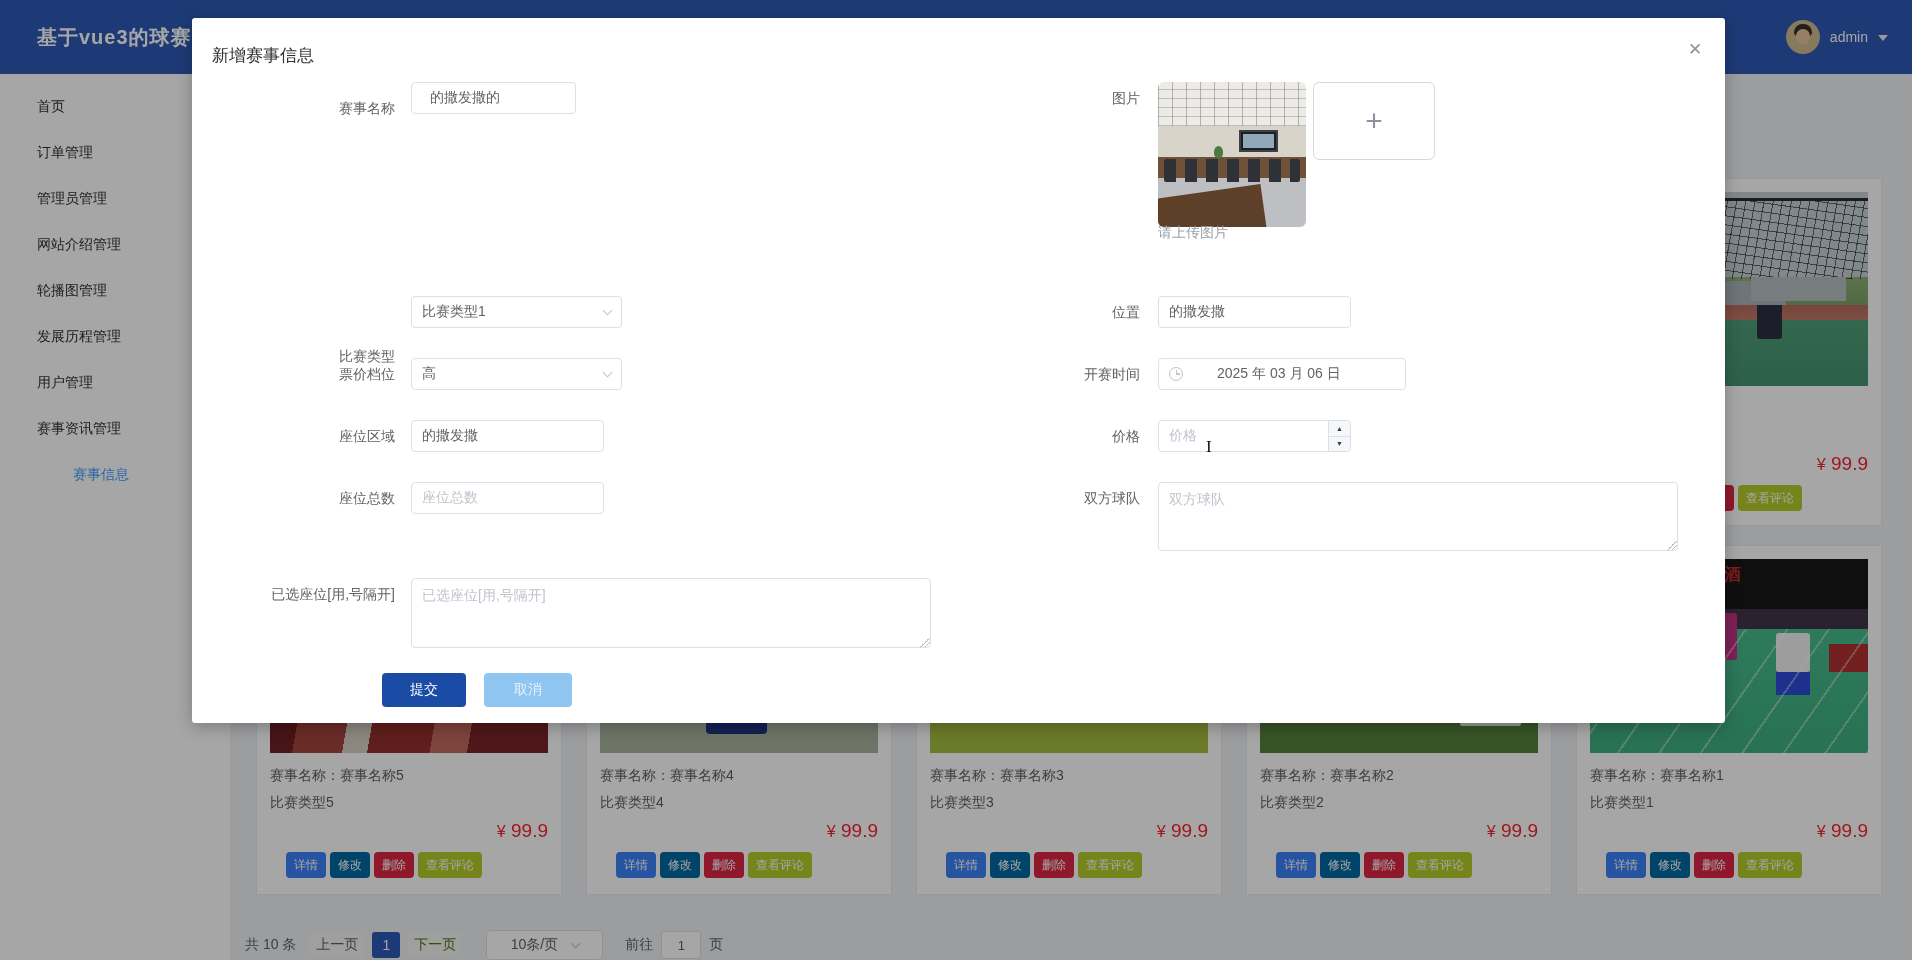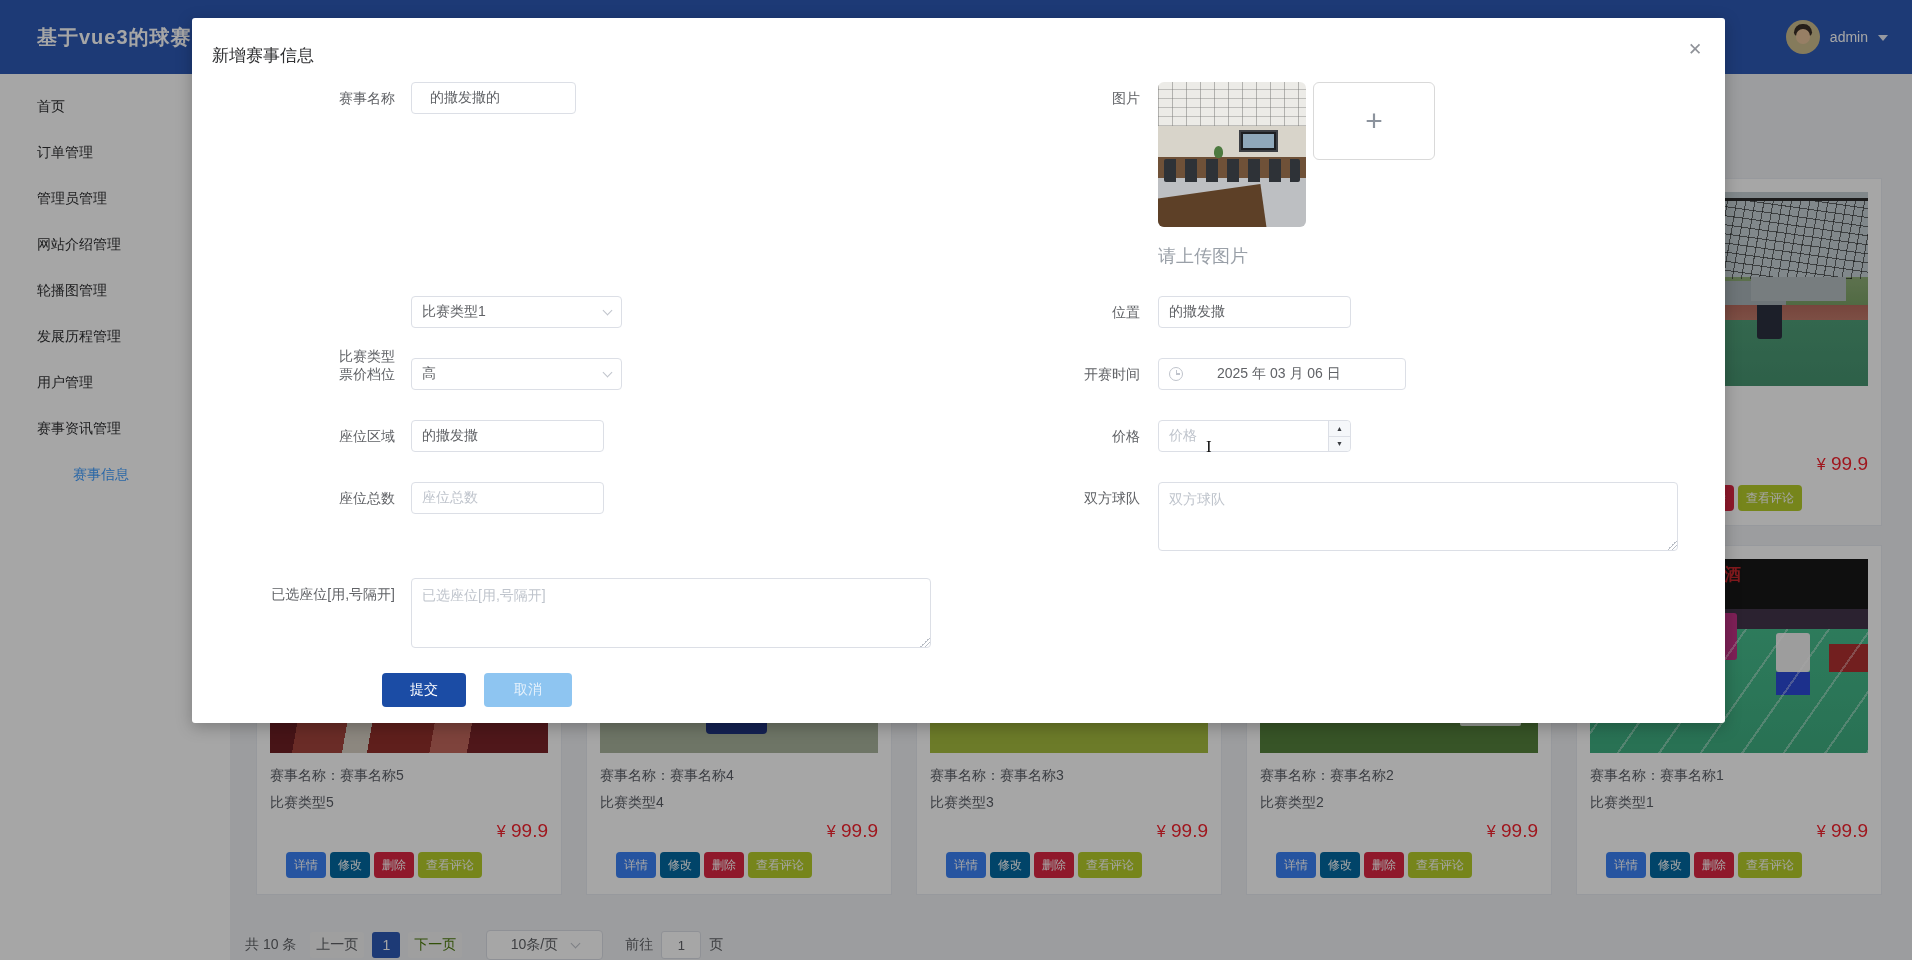--- a/index.html
+++ b/index.html
@@ -105,21 +105,21 @@
      background:repeating-linear-gradient(90deg, rgba(120,120,118,.5) 0 1px, transparent 1px 14px),
                 repeating-linear-gradient(0deg, rgba(120,120,118,.4) 0 1px, transparent 1px 9px); }
   .upimg .tv { position:absolute; left:55%; top:33%; width:26%; height:15%; background:#1d1f22; border:2px solid #3c3f44; }
   .upimg .tv::after { content:""; position:absolute; inset:2px; background:#8fa8ba; }
   .upimg .plant { position:absolute; left:38%; top:44%; width:9px; height:12px; border-radius:50% 50% 40% 40%; background:#4d7a40; }
   .upimg .chairs { position:absolute; left:4%; top:53%; width:92%; height:16%;
      background:repeating-linear-gradient(90deg, #2e3237 0 12px, transparent 12px 21px); border-radius:2px; }
   .upimg .fgtable { position:absolute; left:-8%; bottom:-6%; width:80%; height:30%; background:#5d4027; transform:rotate(-8deg); }
   .upbox { position:absolute; left:1121px; top:64px; width:122px; height:78px; border:1px solid #d9d9d9; border-radius:6px; background:#fff;
      display:flex; align-items:center; justify-content:center; color:#8c939d; font-size:30px; font-weight:300; cursor:pointer; }
-  .up-hint { position:absolute; left:966px; top:226px; color:#99a : ; color:#9aa0a8; font-size:18px; }
+  .up-hint { position:absolute; left:966px; top:206px; color:#99a : ; color:#9aa0a8; font-size:14px; }
 
   .spinner { position:absolute; right:0; top:0; width:22px; height:30px; border-left:1px solid #dcdfe6; background:#f5f7fa;
      display:flex; flex-direction:column; border-radius:0 4px 4px 0; }
   .spinner span { flex:1; display:flex; align-items:center; justify-content:center; font-size:7px; color:#3a3d42; cursor:pointer; }
   .spinner span + span { border-top:1px solid #dcdfe6; }
 
   .clock { width:14px; height:14px; border-radius:50%; border:1.4px solid #c0c4cc; position:relative; margin-right:8px; flex:none; }
   .clock::before { content:""; position:absolute; left:48%; top:2px; width:1.4px; height:5px; background:#c0c4cc; }
   .clock::after { content:""; position:absolute; left:48%; top:5.4px; width:4px; height:1.4px; background:#c0c4cc; }
 
@@ -284,21 +284,21 @@
       <span>页</span>
     </span>
   </div>
 
   <div class="overlay"></div>
 
   <div class="dialog">
     <div class="dlg-title">新增赛事信息</div>
     <div class="dlg-close">✕</div>
 
-    <div class="f-label lab-l" style="top:72px;padding-left:20px;">赛事名称</div>
+    <div class="f-label lab-l" style="top:82px;padding-left:20px;">赛事名称</div>
     <div class="ctrl" style="left:219px; top:64px; width:165px;padding-left:18px;">
       <span>的撒发撒的</span>
     </div>
 
     <div class="f-label lab-r" style="top:72px;">图片</div>
     <div class="upimg">
       <div class="tv"></div>
       <div class="plant"></div>
       <div class="chairs"></div>
       <div class="fgtable"></div>

